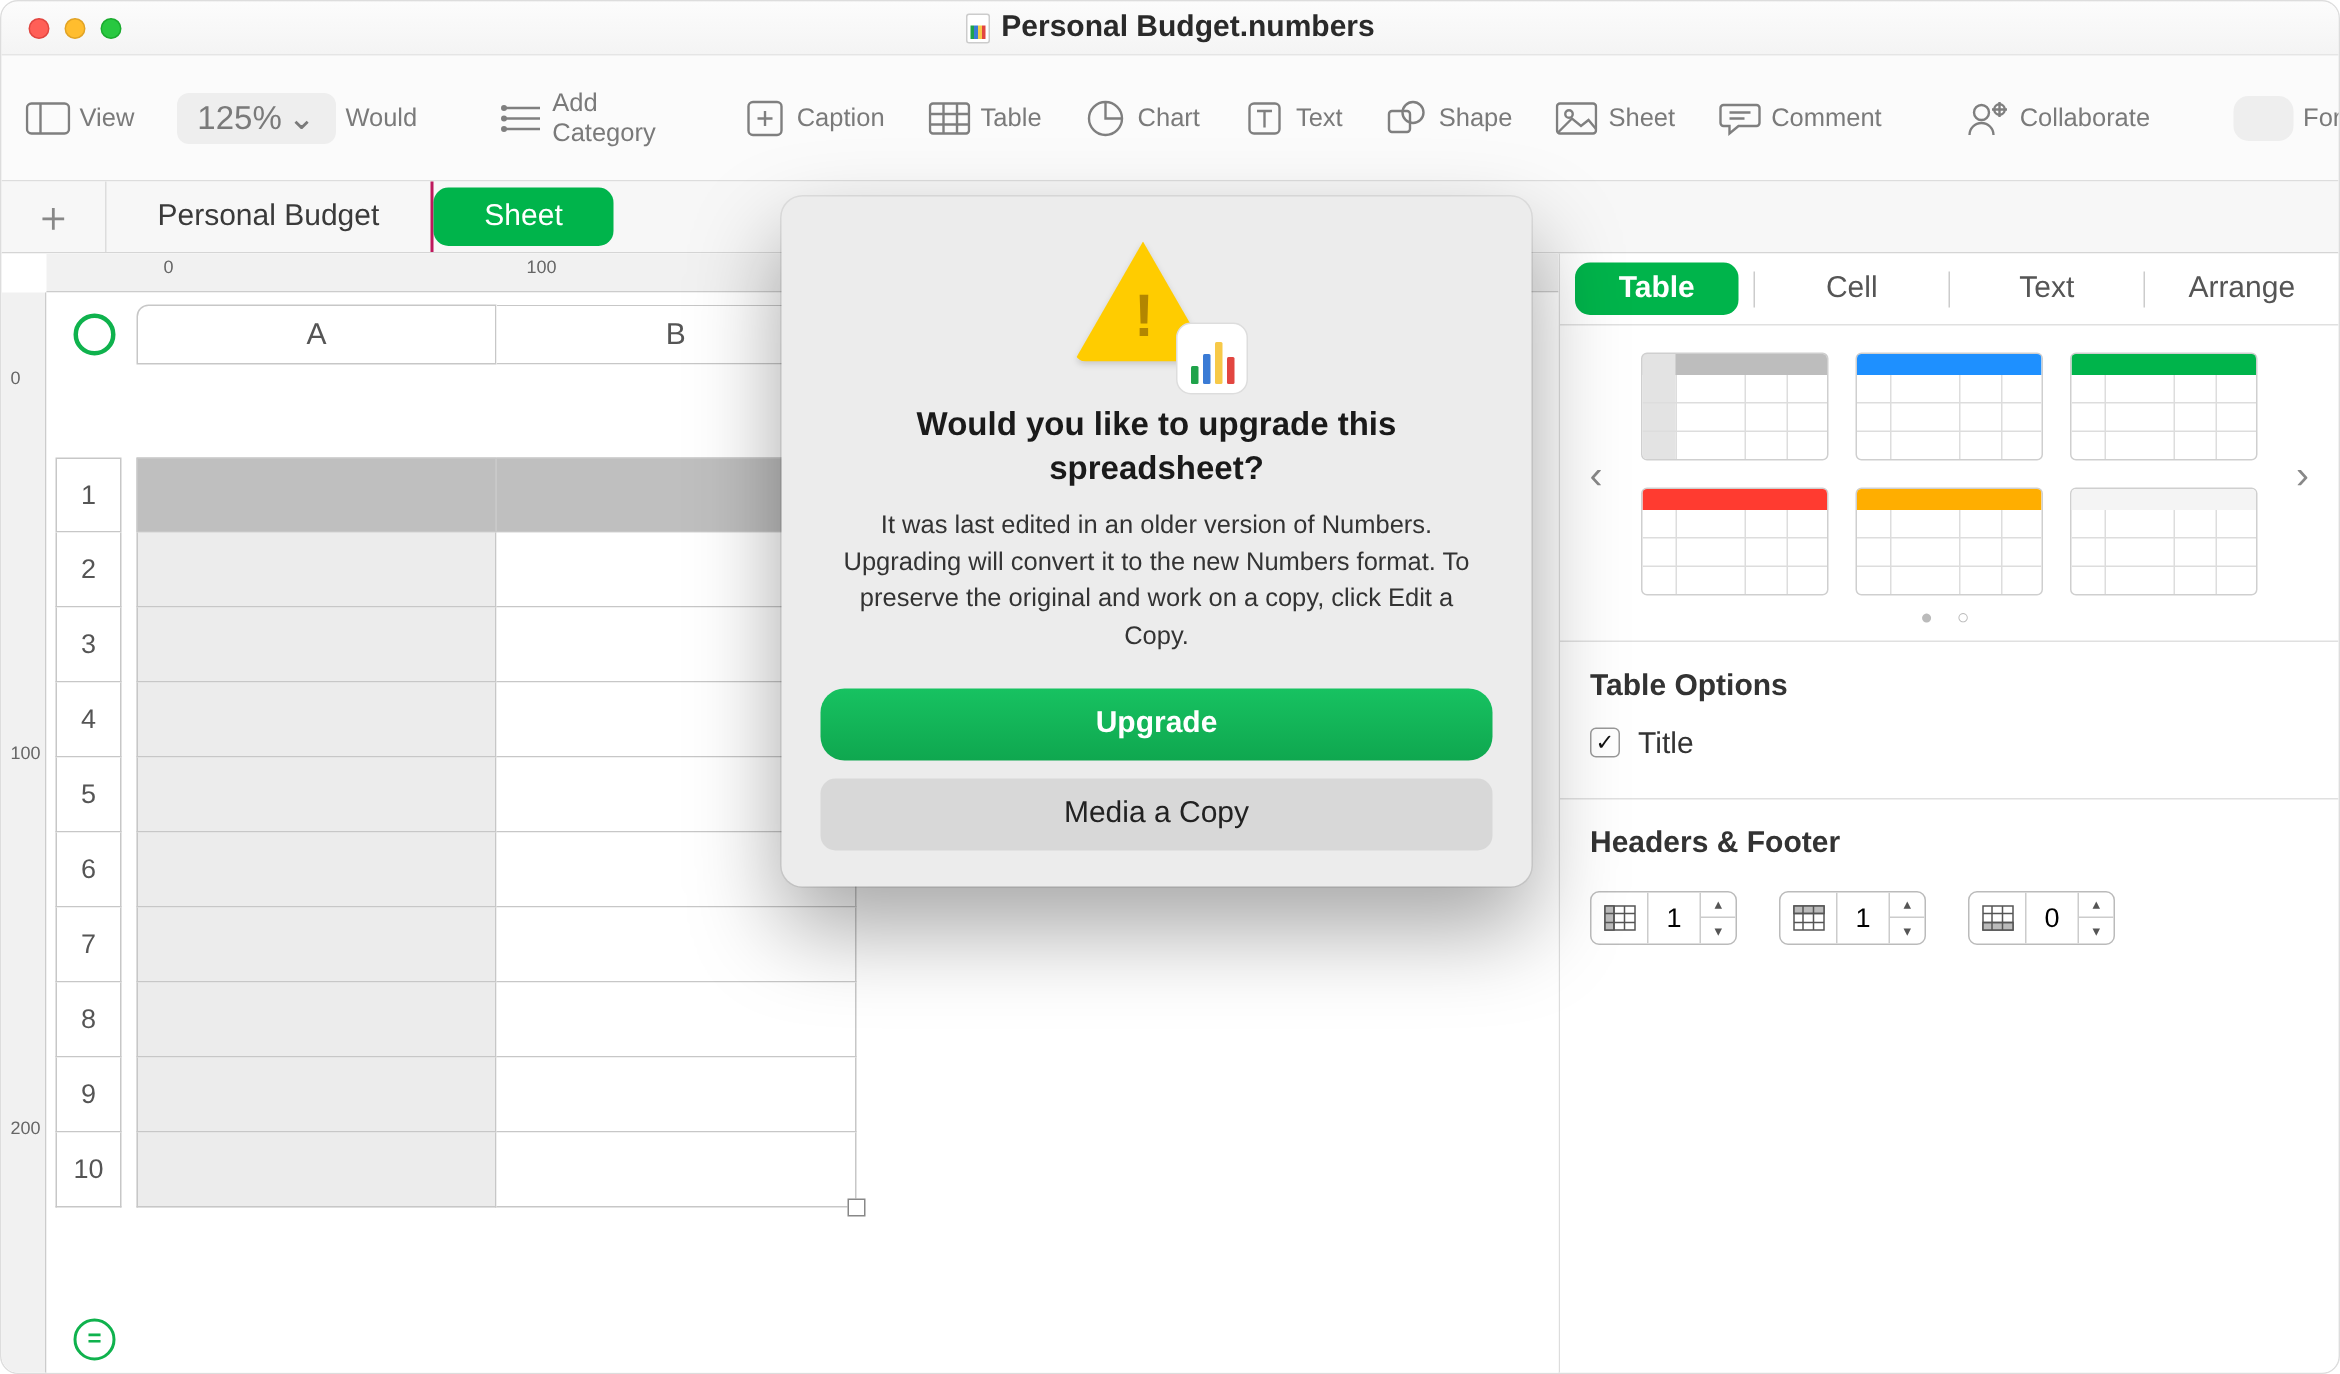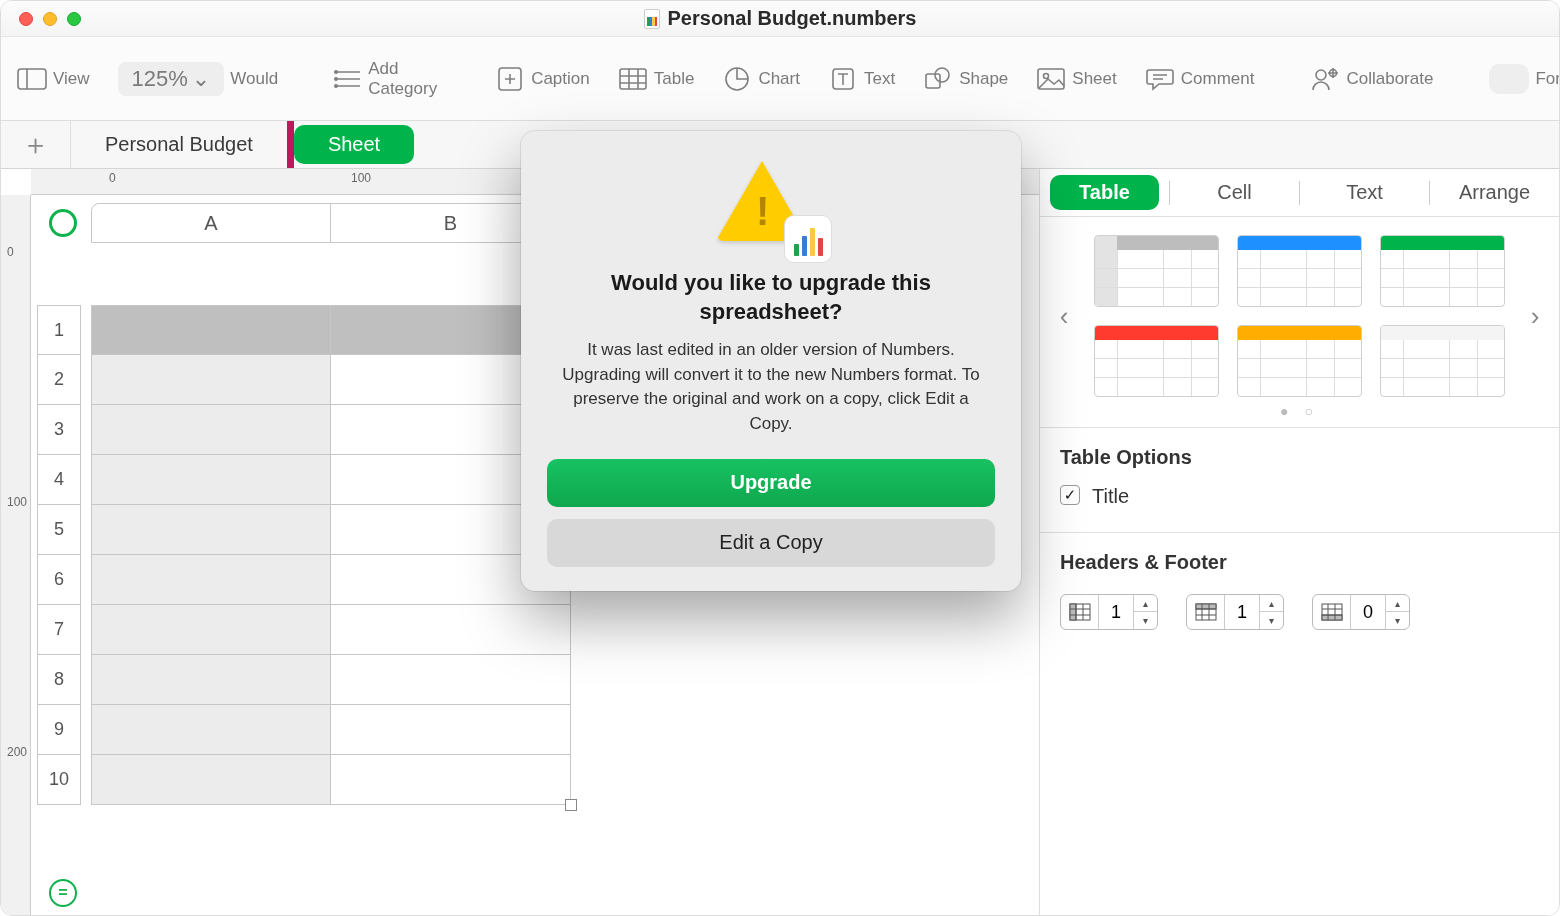--- a/index.html
+++ b/index.html
@@ -24,21 +24,21 @@
   .tool .ico svg { stroke: #7f7f7f; fill: none; stroke-width: 1.6; }
   .tool.zoom { flex-direction: row; }
   .zoom-box { background:#eee; border-radius:8px; padding:4px 14px; font-size:22px; color:#7a7a7a; display:flex; align-items:center; gap:4px;}
   .spacer { flex: 1; }
   .tool.format .pill{ background:#eee; border-radius:10px; padding:4px 20px;}
   .tool.format .pill svg{stroke:#6a6a6a;}
 
   
   .tabrow { height: 48px; display: flex; align-items: stretch; border-bottom: 1px solid #d5d5d5; background:#f7f7f7; }
   .tabrow .plus { width: 70px; display:flex; align-items:center; justify-content:center; font-size:28px; color:#888; border-right:1px solid #ddd;}
-  .tabrow .tab { padding: 0 34px; display:flex; align-items:center; font-size:20px; color:#3a3a3a; border-right:7px solid #be185d;}
+  .tabrow .tab { padding: 0 34px; display:flex; align-items:center; font-size:20px; color:#3a3a3a; border-right:2px solid #be185d;}
   .tabrow .tab.active { background:#00b44b; color:#fff; border-radius: 10px; margin:4px 4px 4px 0; border:none; font-weight:500;}
   .tabrow .tabflex{flex:1;}
 
   
   .main { display: flex; height: calc(916px - 36px - 84px - 48px); }
 
   
   .sheet { flex: 1; position: relative; background: #fff; overflow:hidden;}
   .ruler-h { height: 26px; background:#f1f1f1; border-bottom:1px solid #ccc; position:relative; margin-left:30px;}
   .ruler-h .tick{position:absolute;top:2px;font-size:12px;color:#666;}
@@ -109,21 +109,21 @@
   .scrim{position:absolute;inset:0;}
   .dialog{position:absolute;left:520px;top:130px;width:500px;background:#ececec;border-radius:14px;box-shadow:0 28px 60px rgba(0,0,0,.35),0 0 0 1px rgba(0,0,0,.08);padding:30px 26px 24px;}
   .dialog .dicon{width:110px;height:96px;margin:0 auto 12px;position:relative;}
   .tri{width:0;height:0;border-left:46px solid transparent;border-right:46px solid transparent;border-bottom:80px solid #ffcc00;filter:drop-shadow(0 2px 2px rgba(0,0,0,.15));position:absolute;left:0;top:0;border-radius:8px;}
   .bang{position:absolute;left:40px;top:28px;font-size:40px;font-weight:800;color:#b38600;}
   .mini{position:absolute;right:-6px;bottom:-6px;width:48px;height:48px;background:#fff;border-radius:10px;border:1px solid #ddd;display:flex;align-items:flex-end;justify-content:center;gap:3px;padding-bottom:6px;}
   .mini span{display:block;width:5px;border-radius:1px;}
   .dialog h2{font-size:22px;font-weight:800;text-align:center;color:#1a1a1a;margin:8px 10px 12px;line-height:1.3;}
   .dialog p{font-size:17px;text-align:center;color:#333;line-height:1.45;margin:0 4px 22px;}
   .dbtn{display:block;width:100%;height:48px;border:none;border-radius:10px;font-size:20px;margin-top:12px;cursor:pointer;}
-  .dbtn.primary{background:linear-gradient(#17c261,#0fa74f);color:#fff;font-weight:600;}
+  .dbtn.primary{background:linear-gradient(#17c261,#0fa74f);color:#fff;font-weight:600;border-radius:16px;}
   .dbtn.secondary{background:#d8d8d8;color:#222;}
 
   .hr{height:1px;background:#e0e0e0;margin:8px 0 0;}
 </style>
 </head>
 <body>
 
 <div class="titlebar">
   <div class="traffic">
     <div class="dot red"></div>
@@ -513,14 +513,14 @@
     <div class="mini">
       <span style="height:12px;background:#1fa34a"></span>
       <span style="height:20px;background:#3a7bd5"></span>
       <span style="height:28px;background:#f7c948"></span>
       <span style="height:18px;background:#e24640"></span>
     </div>
   </div>
   <h2>Would you like to upgrade this spreadsheet?</h2>
   <p>It was last edited in an older version of Numbers. Upgrading will convert it to the new Numbers format. To preserve the original and work on a copy, click Edit a Copy.</p>
   <button class="dbtn primary">Upgrade</button>
-  <button class="dbtn secondary">Edit a Copy</button>
+  <button class="dbtn secondary">Media a Copy</button>
 </div>
 
 </body></html>

